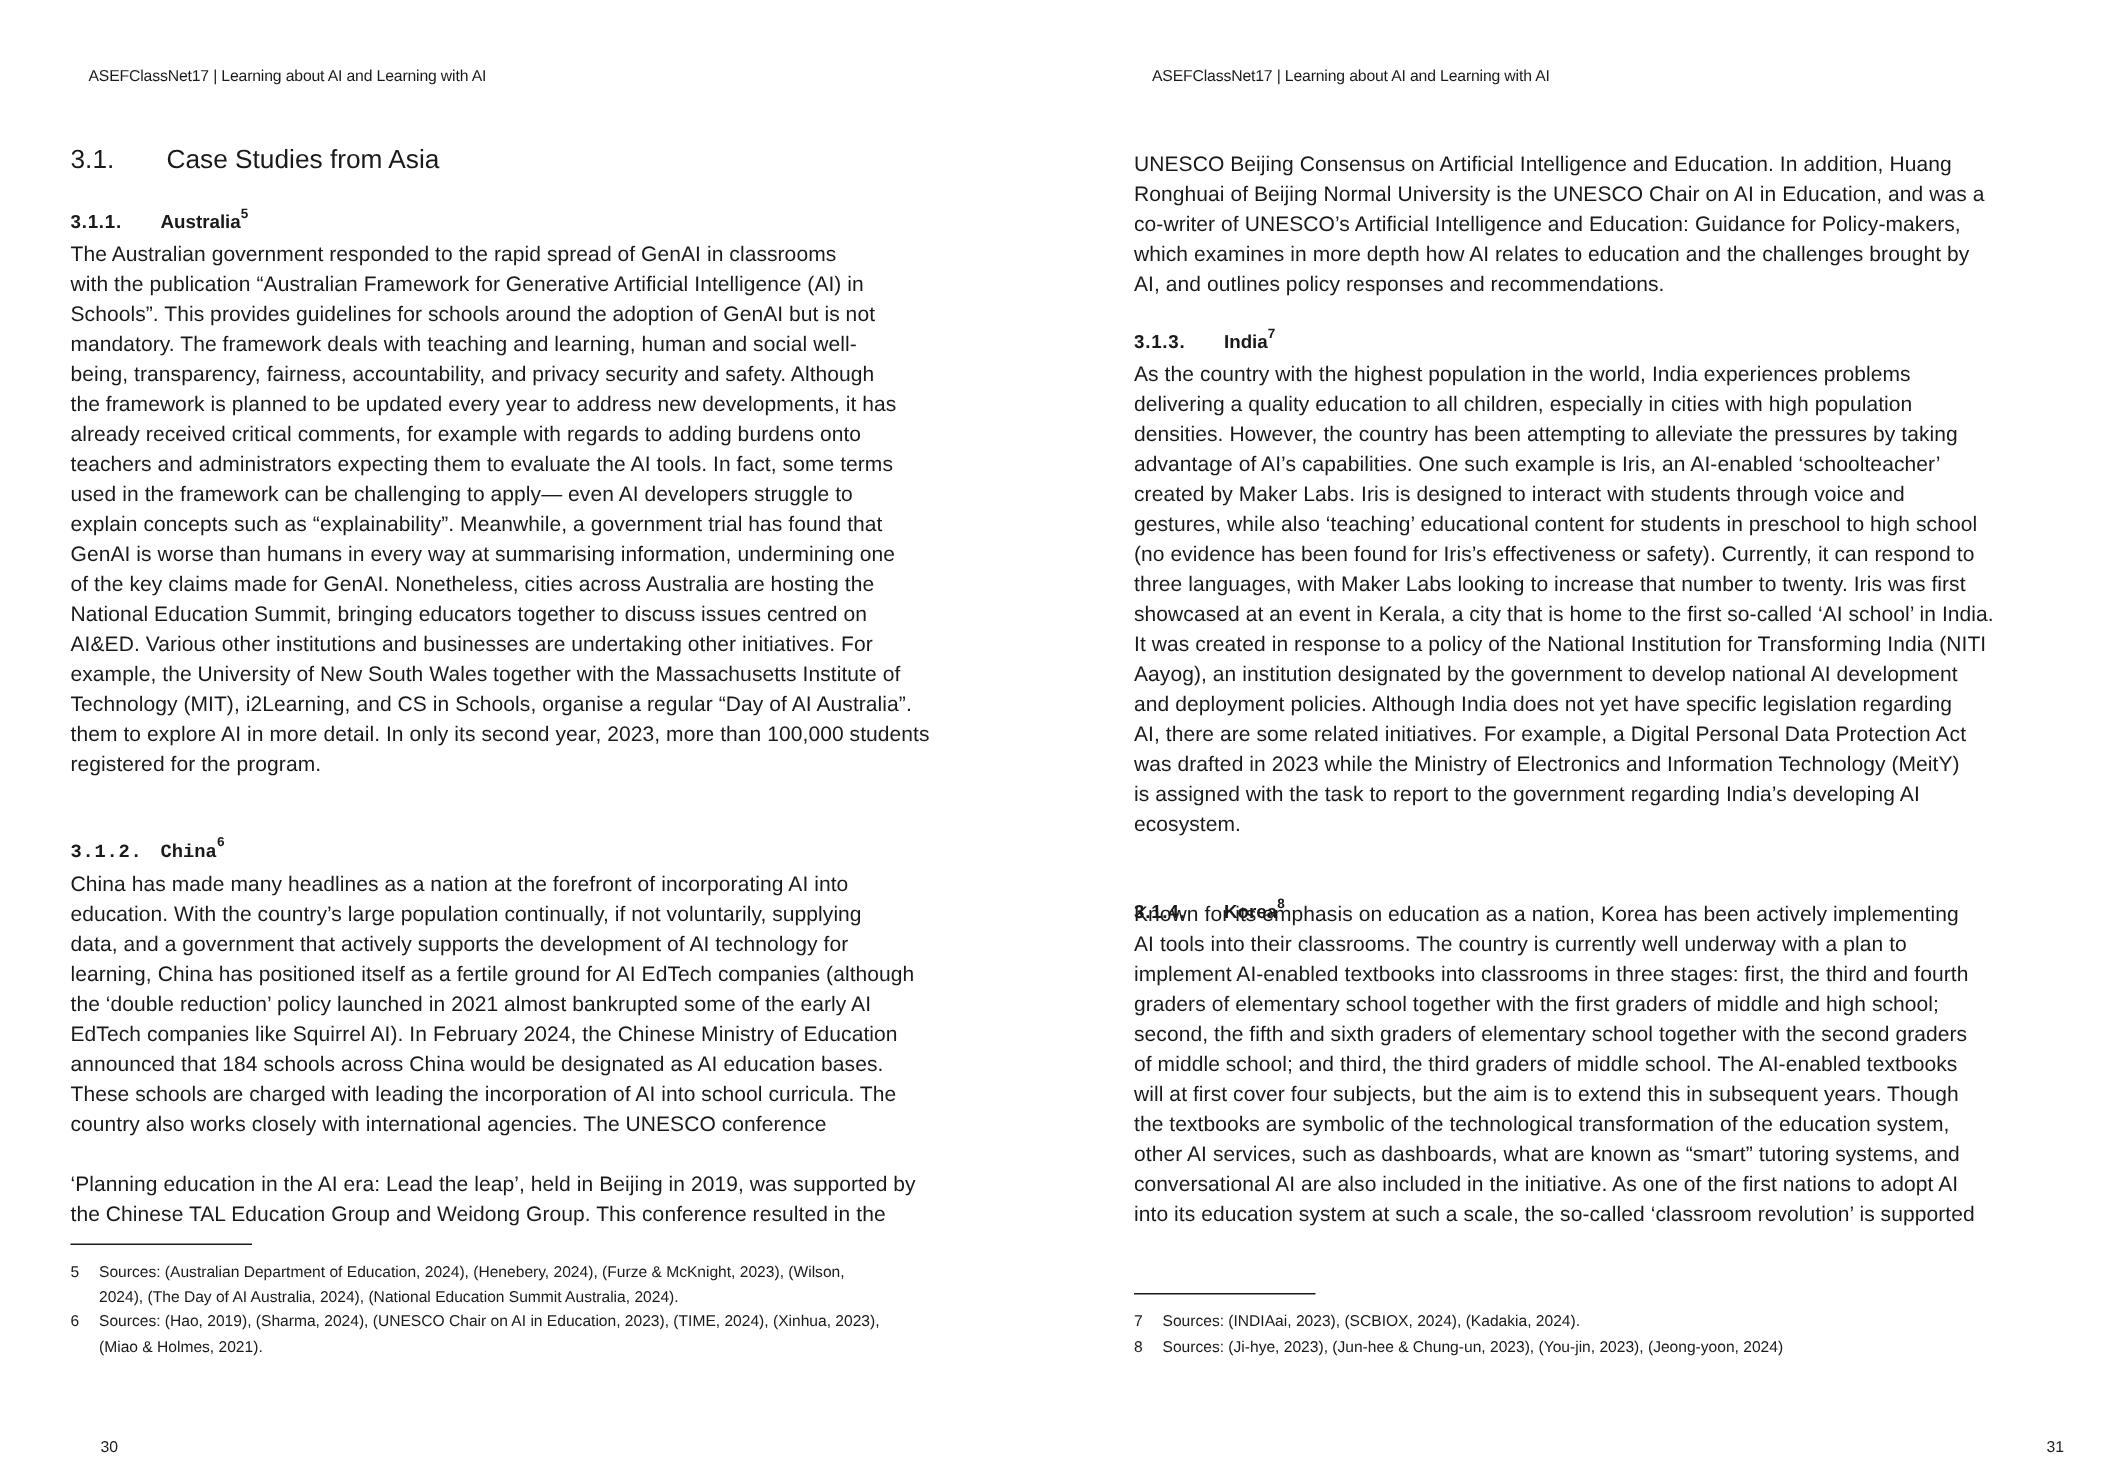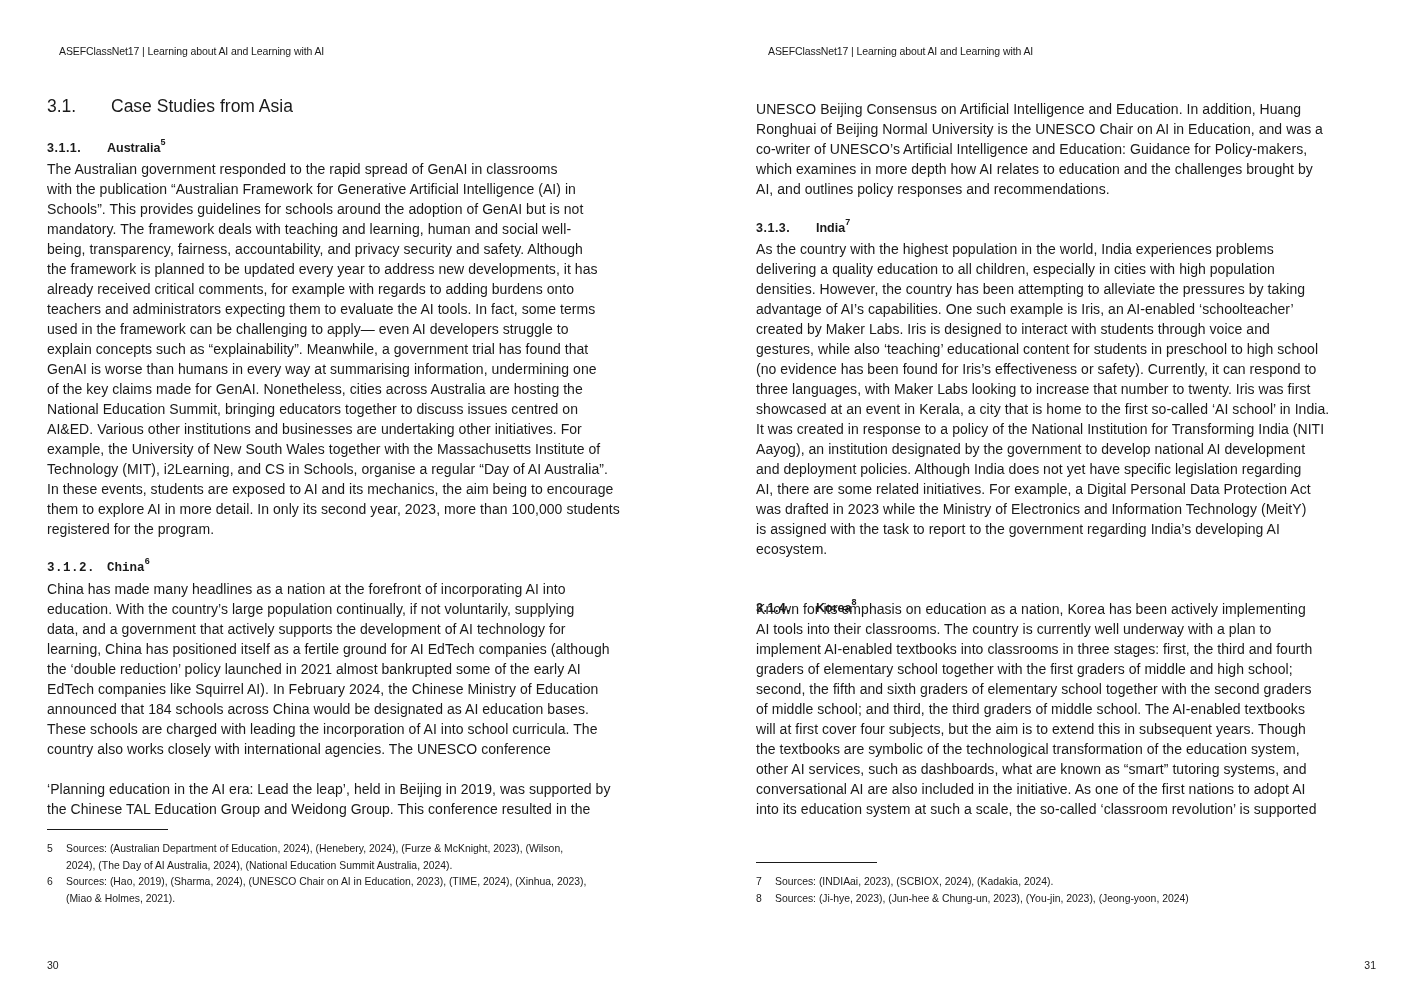--- a/index.html
+++ b/index.html
@@ -77,20 +77,21 @@
       white-space: nowrap;
     }
     .footnote { position: relative; padding-left: 19px; }
     .footnote .fn-num { position: absolute; left: 0; top: 0; }
     .footnote .ln { display: block; }
 
     .page-number {
       position: absolute;
       top: 959px;
       font-size: 10.5px;
+      margin-left: 20px;
     }
     .page-left .page-number { left: 0; }
     .page-right .page-number { right: 0; }
   </style>
 </head>
 <body>
 
 <div class="page page-left">
   <div class="running-header">ASEFClassNet17 | Learning about AI and Learning with AI</div>
 
@@ -111,21 +112,20 @@
       <span class="ln">already received critical comments, for example with regards to adding burdens onto</span>
       <span class="ln">teachers and administrators expecting them to evaluate the AI tools. In fact, some terms</span>
       <span class="ln">used in the framework can be challenging to apply— even AI developers struggle to</span>
       <span class="ln">explain concepts such as “explainability”. Meanwhile, a government trial has found that</span>
       <span class="ln">GenAI is worse than humans in every way at summarising information, undermining one</span>
       <span class="ln">of the key claims made for GenAI. Nonetheless, cities across Australia are hosting the</span>
       <span class="ln">National Education Summit, bringing educators together to discuss issues centred on</span>
       <span class="ln">AI&amp;ED. Various other institutions and businesses are undertaking other initiatives. For</span>
       <span class="ln">example, the University of New South Wales together with the Massachusetts Institute of</span>
       <span class="ln">Technology (MIT), i2Learning, and CS in Schools, organise a regular “Day of AI Australia”.</span>
-      <span class="ln">In these events, students are exposed to AI and its mechanics, the aim being to encourage</span>
       <span class="ln">them to explore AI in more detail. In only its second year, 2023, more than 100,000 students</span>
       <span class="ln">registered for the program.</span>
     </div>
 
   <div class="subhead" style="top:559px;font-family:Liberation Mono, monospace;">
     <span class="num">3.1.2.</span><span>China</span><sup>6</sup>
   </div>
   <div class="body-text" style="top:579px;">
       <span class="ln">China has made many headlines as a nation at the forefront of incorporating AI into</span>
       <span class="ln">education. With the country’s large population continually, if not voluntarily, supplying</span>

